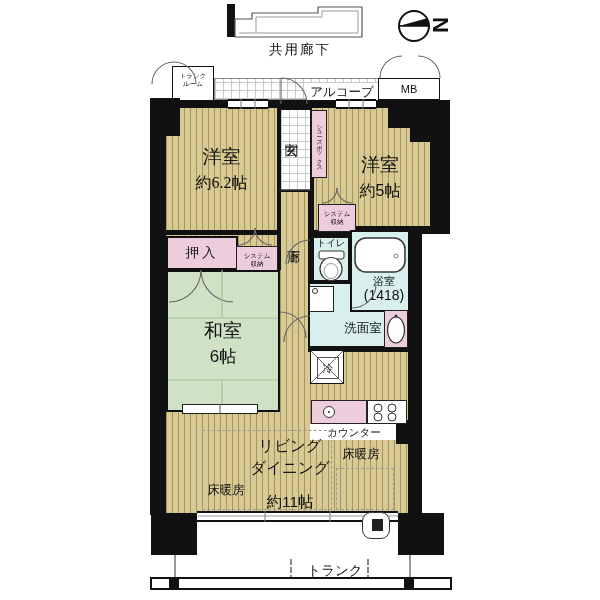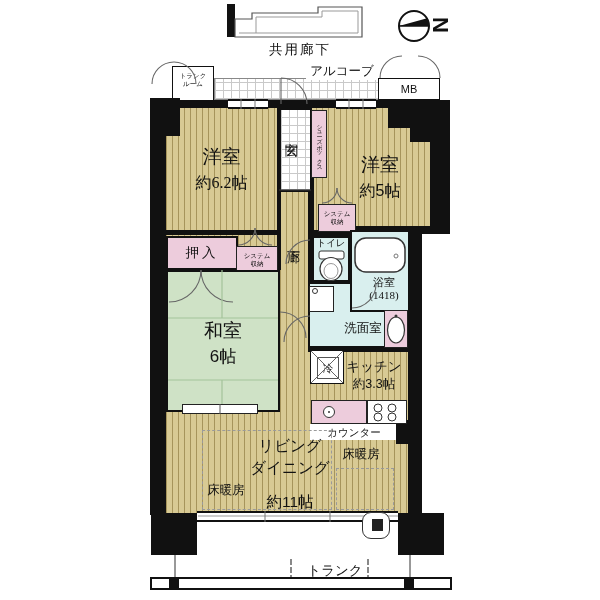--- a/index.html
+++ b/index.html
@@ -35,21 +35,21 @@
   <div class="abs wood" style="left:166px;top:108px;width:268px;height:405px;"></div>
 
   <div class="abs white" style="left:422px;top:232px;width:38px;height:285px;"></div>
 
   <div class="abs white b15" style="left:172px;top:66px;width:42px;height:36px;"></div>
   <div class="lbl" style="left:172px;top:70px;width:42px;height:20px;font-size:6.5px;line-height:8px;">
     <span>トランク</span>
     <span>ルーム</span>
   </div>
   <div class="abs tile" style="left:214px;top:78px;width:166px;height:22px;border:1px solid #888;"></div>
-  <div class="lbl" style="left:306px;top:62px;width:72px;height:18px;font-size:12.5px;background:#fff;">アルコーブ</div>
+  <div class="lbl" style="left:306px;top:83px;width:72px;height:18px;font-size:12.5px;background:#fff;">アルコーブ</div>
   <div class="abs white b15" style="left:378px;top:78px;width:62px;height:22px;"></div>
   <div class="lbl" style="left:378px;top:78px;width:62px;height:22px;font-size:11px;">MB</div>
   <div class="lbl" style="left:252px;top:41px;width:96px;height:17px;font-size:13.5px;letter-spacing:2px;">共用廊下</div>
   <div class="lbl" style="left:428px;top:11px;width:24px;height:28px;font-size:22px;font-weight:bold;transform:rotate(90deg);">N</div>
 
   <div class="wall" style="left:150px;top:100px;width:298px;height:8px;"></div>
   <div class="wall" style="left:150px;top:100px;width:16px;height:415px;"></div>
   <div class="wall" style="left:150px;top:98px;width:30px;height:38px;"></div>
   <div class="wall" style="left:430px;top:100px;width:20px;height:130px;"></div>
   <div class="wall" style="left:388px;top:108px;width:44px;height:20px;"></div>
@@ -94,40 +94,36 @@
     <span>システム</span>
     <span>収納</span>
   </div>
 
   <div class="abs cyan b2" style="left:308px;top:282px;width:102px;height:66px;"></div>
   <div class="abs cyan b2" style="left:312px;top:236px;width:38px;height:46px;"></div>
   <div class="lbl" style="left:312px;top:238px;width:38px;height:11px;font-size:9.5px;">トイレ</div>
   <div class="abs cyan b2" style="left:350px;top:230px;width:60px;height:82px;"></div>
   <div class="lbl" style="left:360px;top:274px;width:48px;height:30px;">
     <span style="font-size:11px;">浴室</span>
-    <span style="font-size:11px;font-family:Liberation Serif, serif;">(1418)</span>
+    <span style="font-size:14px;">(1418)</span>
   </div>
   <div class="abs white b1" style="left:309px;top:286px;width:25px;height:26px;"></div>
   <div class="lbl" style="left:332px;top:320px;width:62px;height:16px;font-size:12.5px;">洗面室</div>
   <div class="abs pink b1" style="left:384px;top:310px;width:24px;height:38px;"></div>
 
   <div class="abs green b2" style="left:166px;top:270px;width:114px;height:142px;"></div>
   <div class="lbl" style="left:166px;top:310px;width:114px;height:66px;">
     <span style="font-size:19px;text-align:center;">和室</span>
     <span style="font-size:17px;margin-top:5px;">6帖</span>
   </div>
   <div class="abs white b1" style="left:182px;top:404px;width:76px;height:10px;"></div>
 
   <div class="abs white b15" style="left:310px;top:350px;width:34px;height:34px;"></div>
   <div class="lbl" style="left:317px;top:357px;width:20px;height:20px;font-size:10.5px;background:#fff;border:1px solid #555;">冷</div>
 
-  <div class="lbl" style="left:338px;top:354px;width:72px;height:42px;">
-    <span style="font-size:13.5px;">キッチン</span>
-    <span style="font-size:12.5px;margin-top:3px;">約3.3帖</span>
-  </div>
   <div class="abs pink b1" style="left:311px;top:400px;width:56px;height:24px;"></div>
   <div class="abs white b1" style="left:367px;top:400px;width:40px;height:24px;"></div>
   <div class="abs white" style="left:310px;top:424px;width:86px;height:16px;"></div>
   <div class="lbl" style="left:312px;top:426px;width:84px;height:13px;font-size:10.5px;">カウンター</div>
 
   <div class="abs dashed" style="left:202px;top:430px;width:130px;height:80px;"></div>
   <div class="abs dashed" style="left:336px;top:468px;width:58px;height:42px;"></div>
   <div class="lbl" style="left:226px;top:440px;width:128px;height:68px;">
     <span style="font-size:15.5px;">リビング</span>
     <span style="font-size:15.5px;margin-top:4px;text-align:center;">ダイニング</span>

